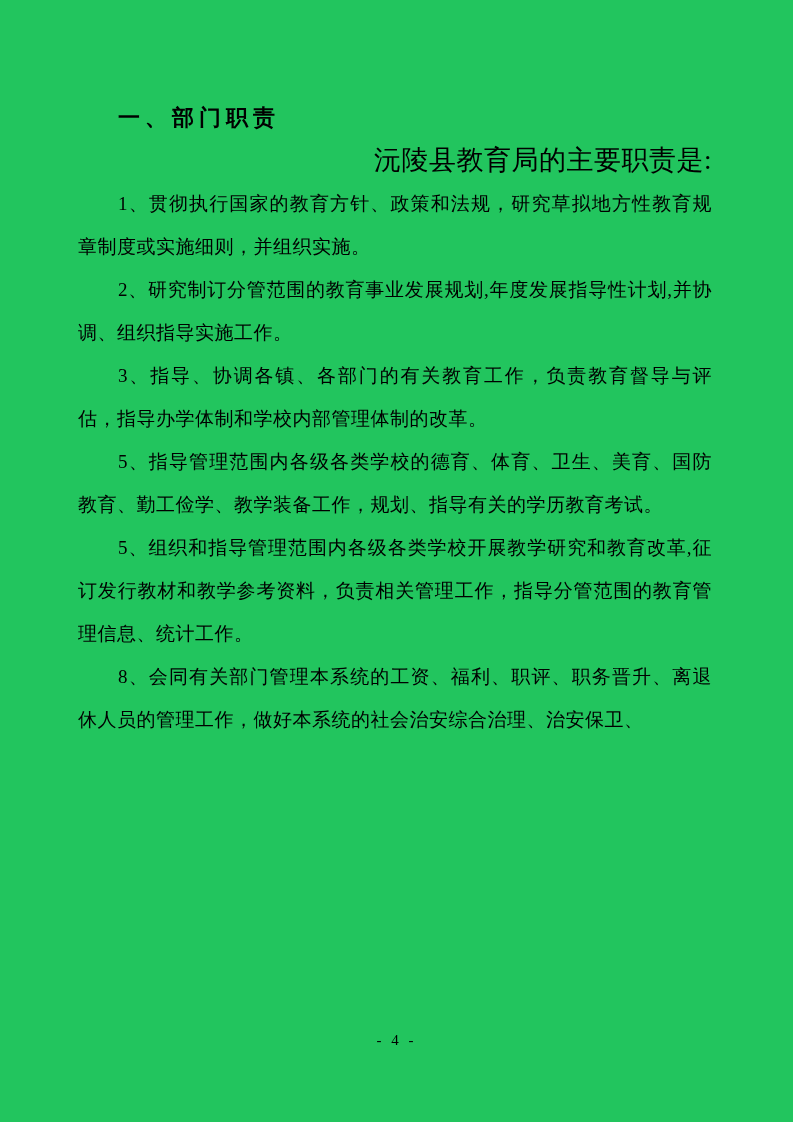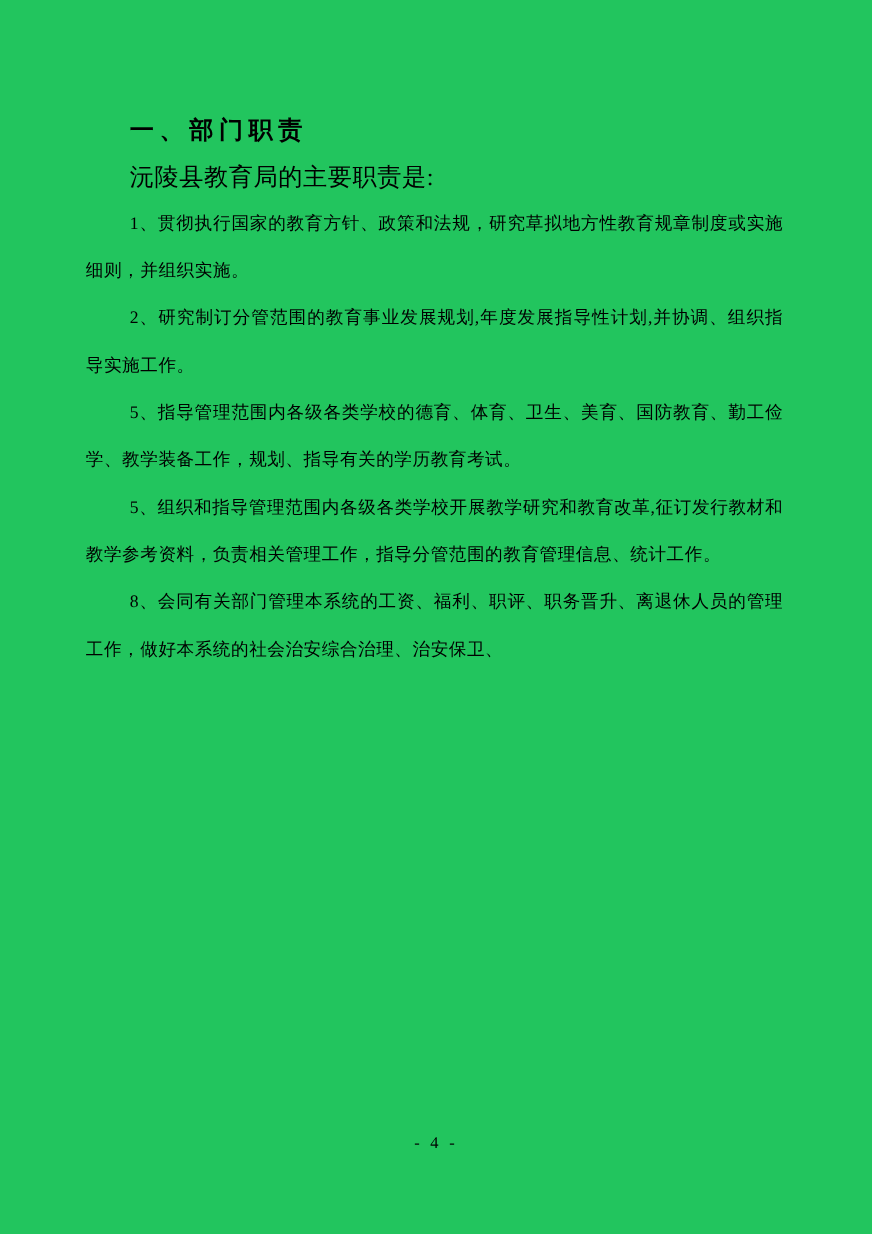--- a/index.html
+++ b/index.html
@@ -28,28 +28,29 @@
     font-family: "Liberation Sans", "DejaVu Sans", sans-serif;
     font-weight: bold;
     font-size: 22px;
     line-height: 43px;
     letter-spacing: 5px;
     color: #000000;
   }
   .intro {
     margin: 0;
     text-indent: 40px;
-    font-size: 22px;
+    font-size: 27px;
     line-height: 43px;
     letter-spacing: 0.5px;
+    text-align: right;
   }
   .body-para {
     margin: 0;
     text-indent: 40px;
-    font-size: 16px;
+    font-size: 19px;
     line-height: 43px;
     letter-spacing: 0.5px;
     text-align: justify;
     text-justify: inter-ideograph;
   }
   .page-number {
     position: absolute;
     left: 0;
     right: 0;
     top: 1032px;
@@ -62,19 +63,20 @@
 </head>
 <body>
 
 <div class="page">
   <div class="content">
     <h1 class="heading">一、部门职责</h1>
     <p class="intro">沅陵县教育局的主要职责是:</p>
     <div>
         <p class="body-para">1、贯彻执行国家的教育方针、政策和法规，研究草拟地方性教育规章制度或实施细则，并组织实施。</p>
         <p class="body-para">2、研究制订分管范围的教育事业发展规划,年度发展指导性计划,并协调、组织指导实施工作。</p>
+        <p class="body-para">3、指导、协调各镇、各部门的有关教育工作，负责教育督导与评估，指导办学体制和学校内部管理体制的改革。</p>
         <p class="body-para">5、指导管理范围内各级各类学校的德育、体育、卫生、美育、国防教育、勤工俭学、教学装备工作，规划、指导有关的学历教育考试。</p>
         <p class="body-para">5、组织和指导管理范围内各级各类学校开展教学研究和教育改革,征订发行教材和教学参考资料，负责相关管理工作，指导分管范围的教育管理信息、统计工作。</p>
         <p class="body-para">8、会同有关部门管理本系统的工资、福利、职评、职务晋升、离退休人员的管理工作，做好本系统的社会治安综合治理、治安保卫、</p>
       </div>
   </div>
   <div class="page-number">- 4 -</div>
 </div>
 
 </body></html>

